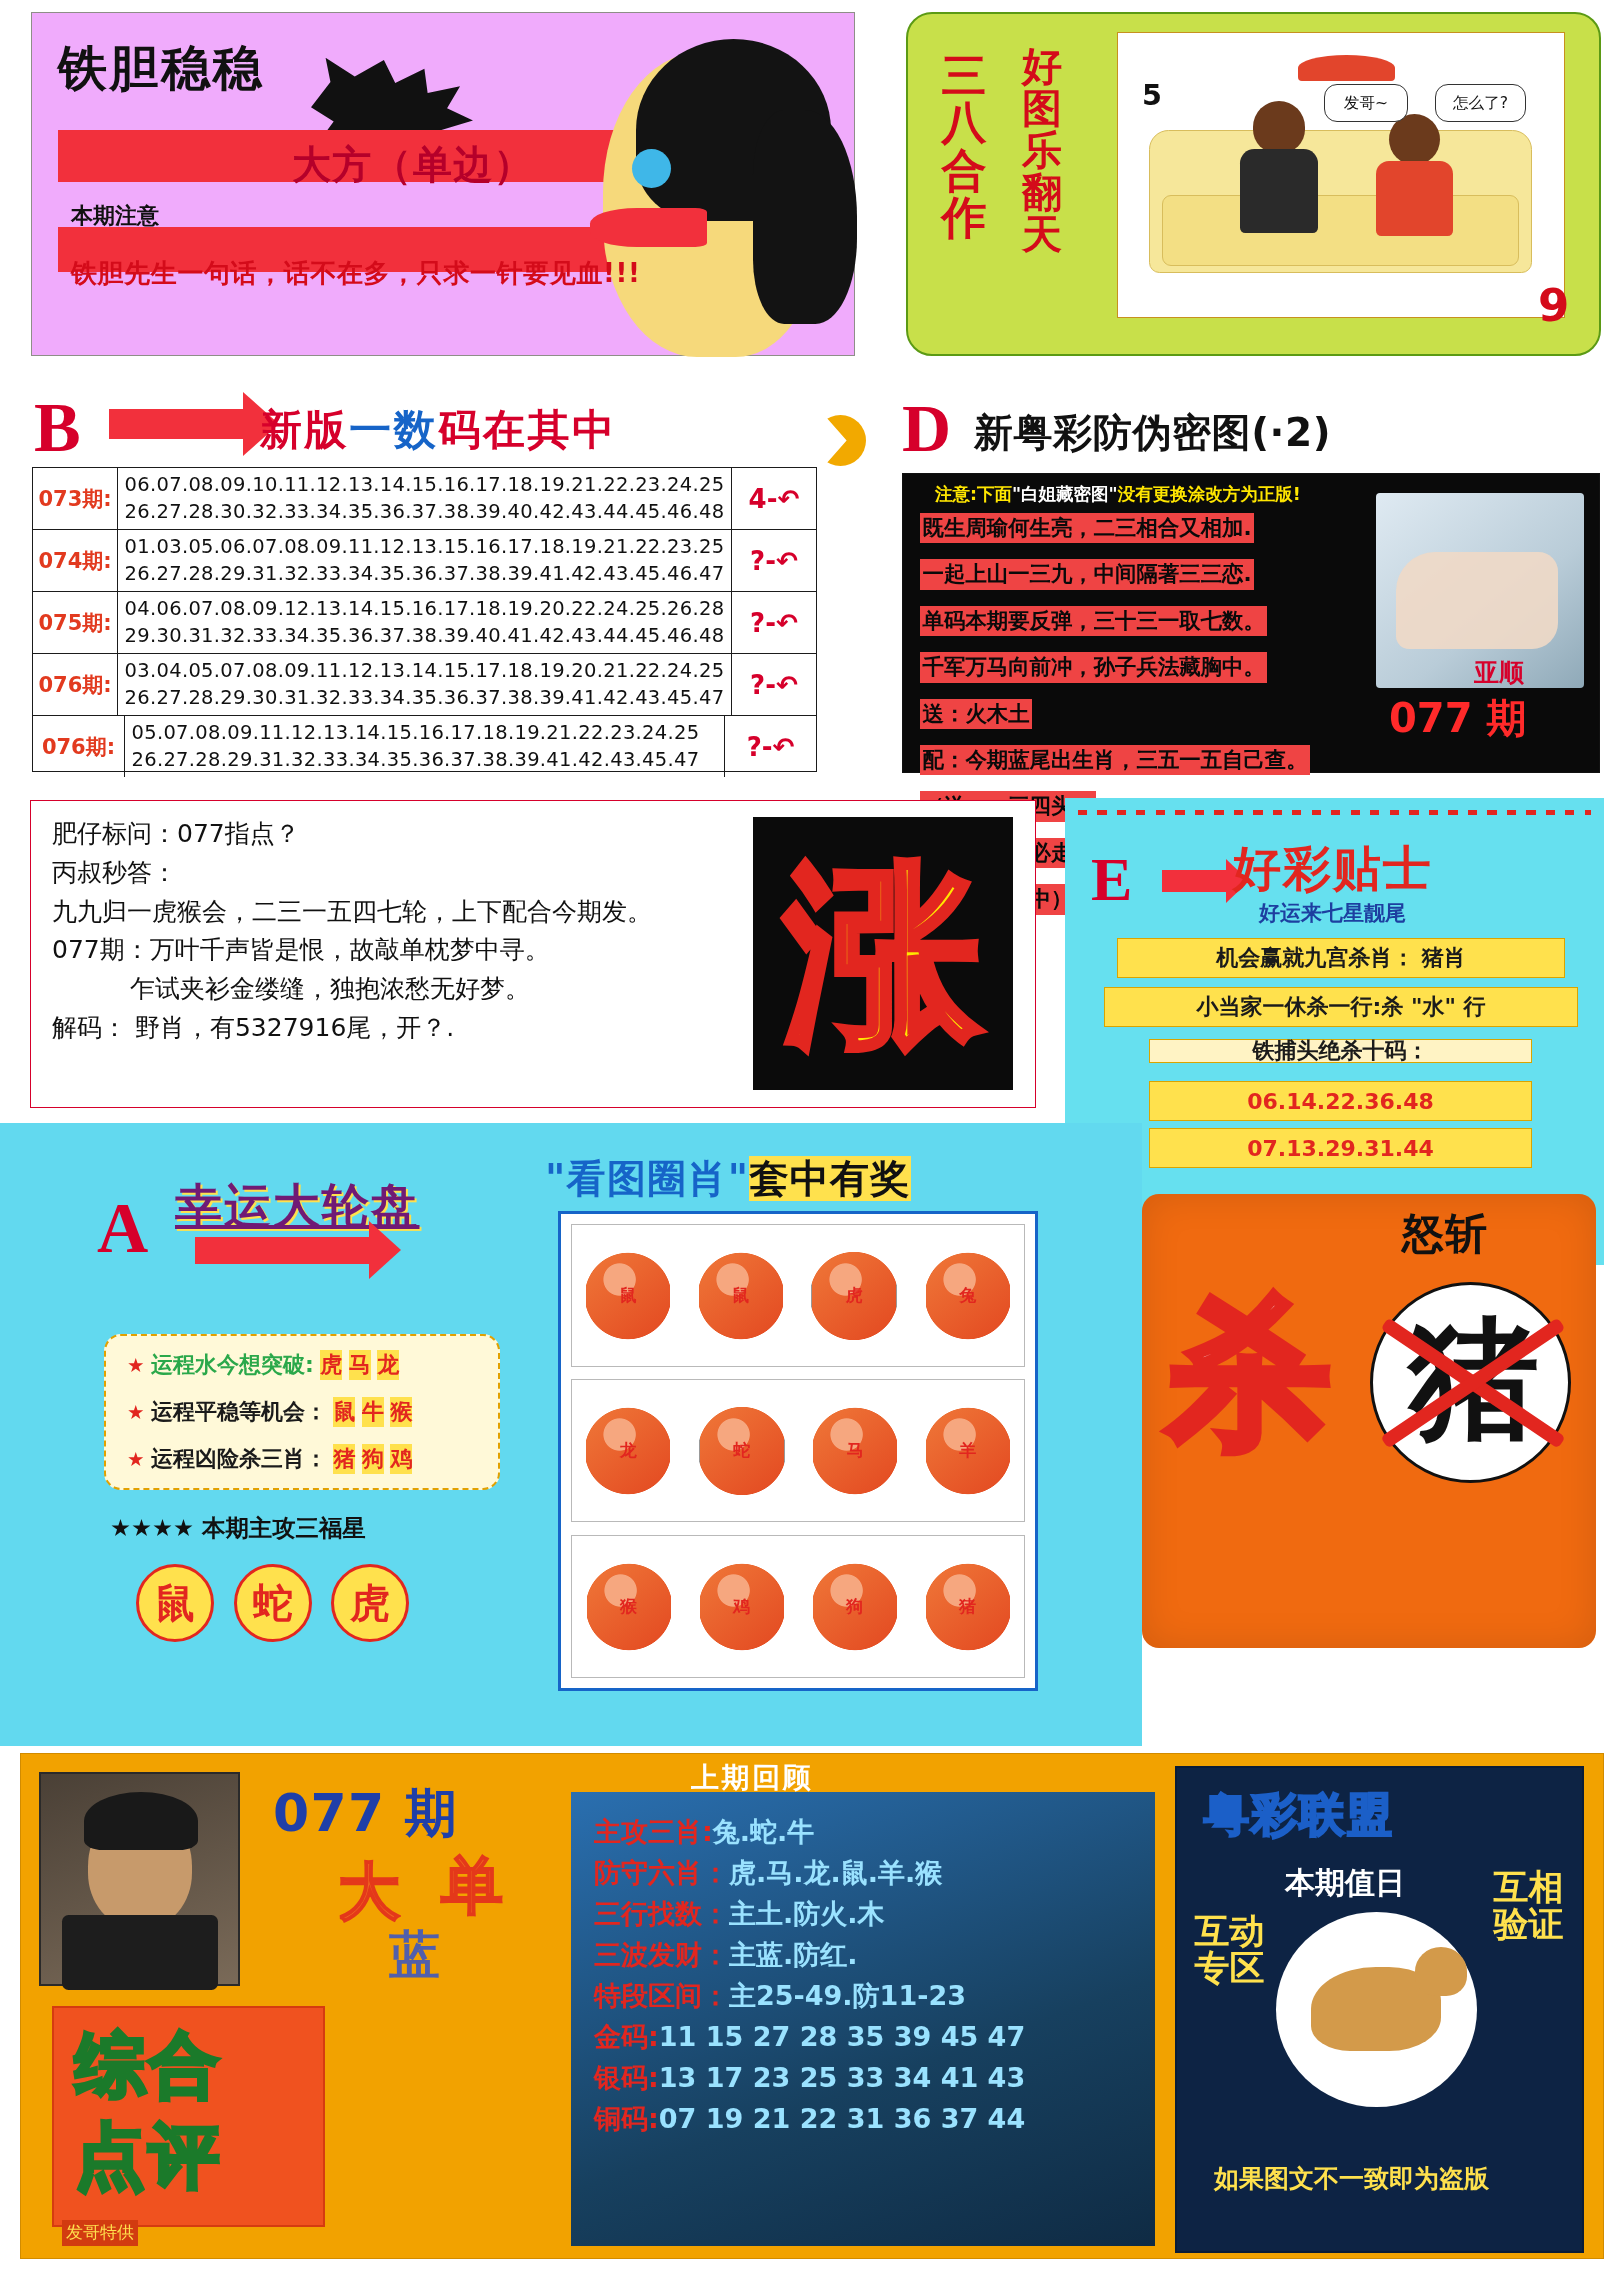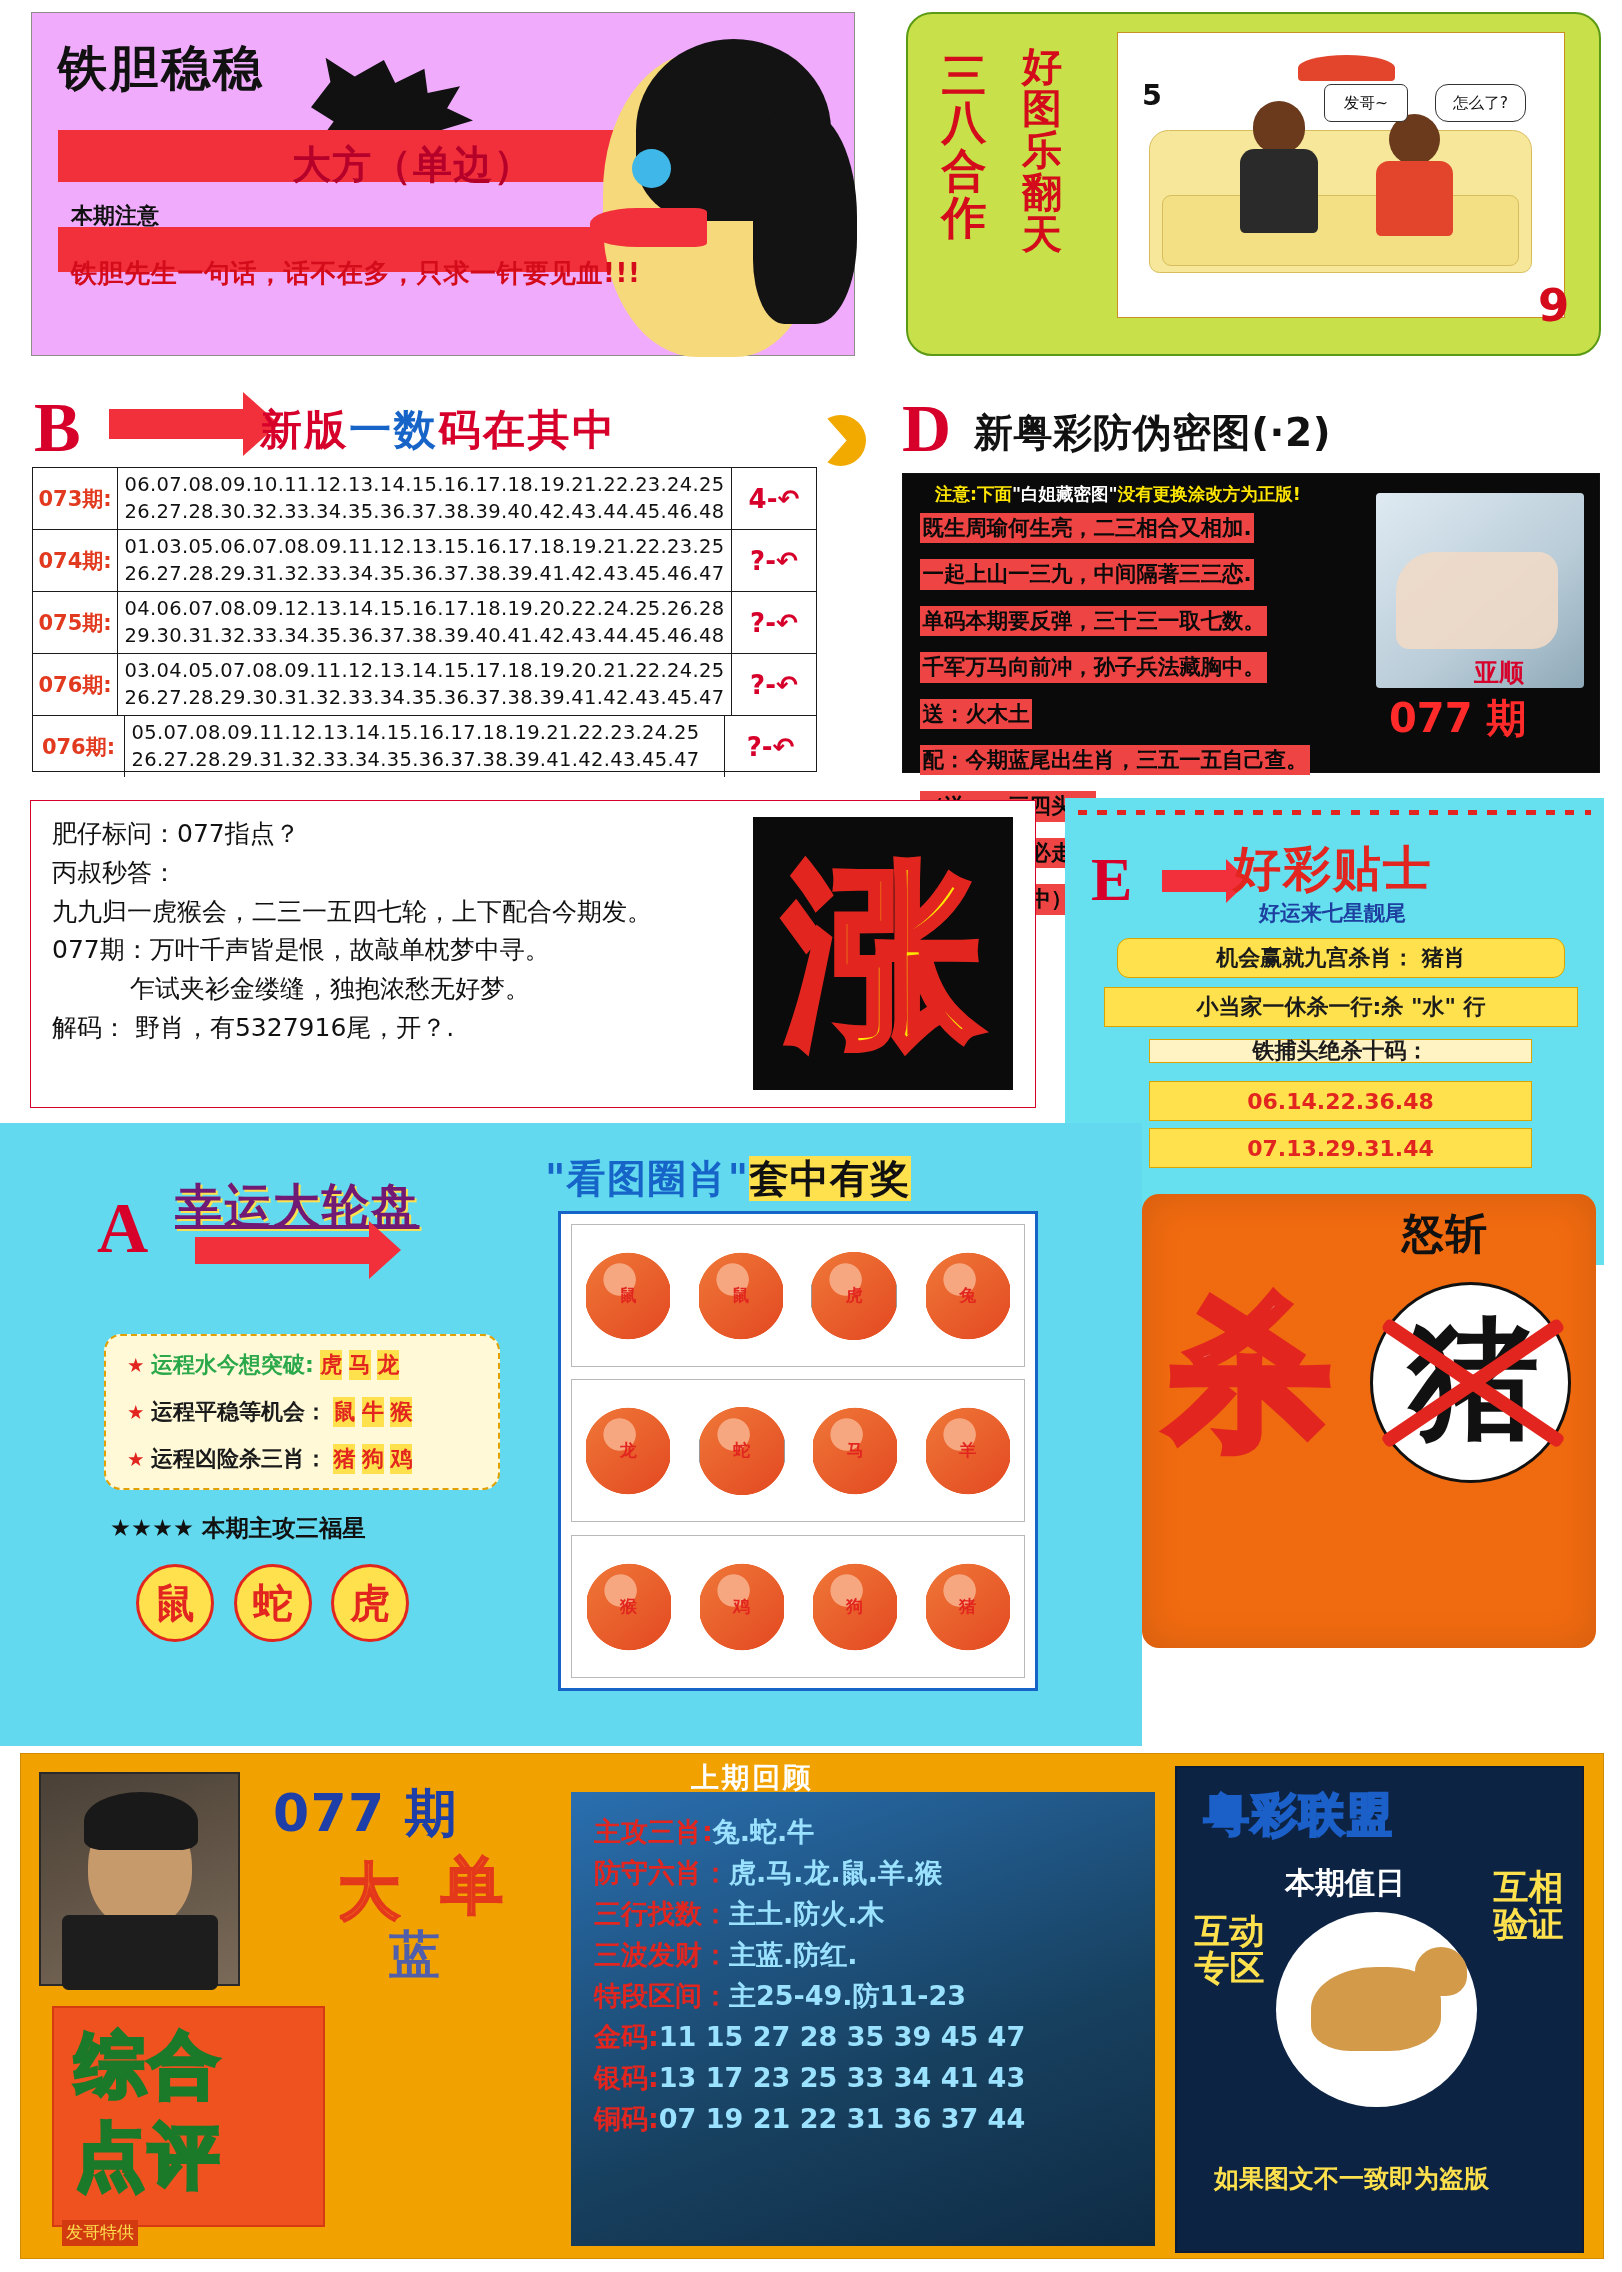--- a/index.html
+++ b/index.html
@@ -101,21 +101,21 @@
   }
   .person-a-head{left:1253px;top:101px;width:52px;height:52px;background:#6b3a1c;border-radius:50% 50% 45% 45%;}
   .person-a-body{left:1240px;top:149px;width:78px;height:84px;background:#2a2a2a;border-radius:14.3px 14.3px 5.2px 5.2px;}
   .person-b-head{left:1389px;top:114px;width:51px;height:51px;background:#6b3a1c;border-radius:50%;}
   .person-b-body{left:1376px;top:161px;width:77px;height:75px;background:#e2452c;border-radius:13px 13px 5.2px 5.2px;}
   .lamp{left:1298px;top:55px;width:97px;height:26px;background:#e2452c;border-radius:50% 50% 3.9px 3.9px;}
   .bubble{
     background:#fff;border:1.9px solid #333;border-radius:13px;
     font-size:15.6px;color:#111;display:flex;align-items:center;justify-content:center;
   }
-  #bub1{left:1324px;top:84px;width:84px;height:38px;border-radius:7px;}
+  #bub1{left:1324px;top:84px;width:84px;height:38px;}
   #bub2{left:1435px;top:84px;width:91px;height:38px;}
   #sanba-9{
     left:1538px;top:279px;font-size:45px;font-weight:bold;color:#d40b1a;
   }
 
   
   #b-letter{left:34px;top:388px;font-size:70px;font-weight:bold;color:#d6002b;font-family:"Liberation Serif",serif;}
   #b-arrow{left:109px;top:409px;width:136px;height:30px;background:#f2303c;}
   #b-arrow:after{content:"";position:absolute;right:-34px;top:-17px;border-left:36px solid #f2303c;border-top:32px solid transparent;border-bottom:32px solid transparent;}
   #b-title{left:260px;top:402px;font-size:42px;font-weight:bold;color:#d6002b;letter-spacing:2.6px;}
@@ -155,21 +155,21 @@
   #e-area{left:1065px;top:798px;width:539px;height:467px;background:#66e0ef;}
   #e-dots{left:1078px;top:810px;width:513px;height:5.2px;
     background:repeating-linear-gradient(to right,#e2261f 0 9px,transparent 9px 19.5px);}
   #e-letter{left:1091px;top:844px;font-size:62px;font-weight:bold;color:#d6002b;font-family:"Liberation Serif",serif;}
   #e-arrow{left:1162px;top:870px;width:65px;height:22px;background:#f2303c;}
   #e-arrow:after{content:"";position:absolute;right:-22px;top:-11px;border-left:23.4px solid #f2303c;border-top:22px solid transparent;border-bottom:22px solid transparent;}
   #e-title{left:1233px;top:837px;font-size:48px;font-weight:bold;color:#e2261f;letter-spacing:1.9px;}
   #e-sub{left:1259px;top:899px;font-size:21px;font-weight:bold;color:#1d3fa0;}
   .e-bar{background:#ffe14d;border:1.3px solid #d9a400;display:flex;align-items:center;justify-content:center;
     font-size:22px;font-weight:bold;color:#1b1b1b;}
-  #e-bar1{left:1117px;top:938px;width:448px;height:40px;border-radius:12px;}
+  #e-bar1{left:1117px;top:938px;width:448px;height:40px;}
   #e-bar2{left:1104px;top:987px;width:474px;height:40px;}
   #e-bar3{left:1149px;top:1039px;width:383px;height:24px;background:#fff3c4;}
   #e-bar4{left:1149px;top:1081px;width:383px;height:40px;color:#e2261f;}
   #e-bar5{left:1149px;top:1128px;width:383px;height:40px;color:#e2261f;}
 
   
   #kill-box{left:1142px;top:1194px;width:454px;height:454px;background:#f06a10;border-radius:17px;
     box-shadow:inset 0 0 39px rgba(0,0,0,.12);}
   #kill-nz{left:1402px;top:1206px;font-size:42px;font-weight:bold;color:#111;letter-spacing:1.3px;}
   #kill-sha{left:1168px;top:1292px;font-size:162px;font-weight:bold;color:#fff;-webkit-text-stroke:7.8px #e2261f;line-height:1;}

